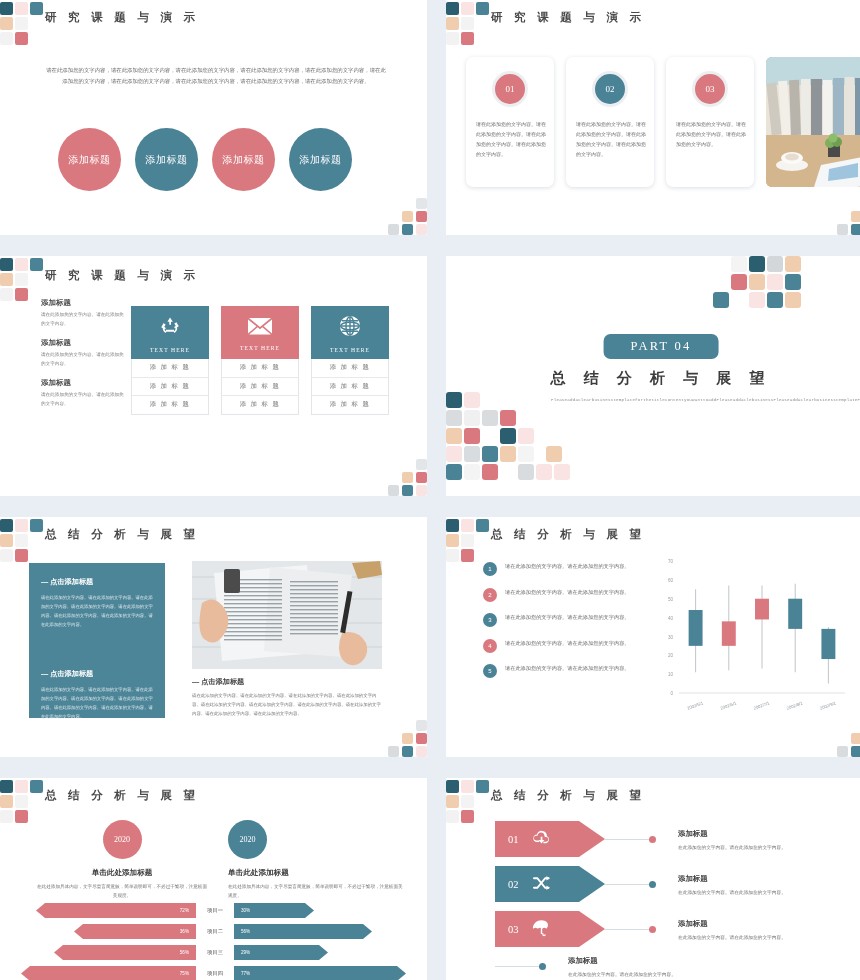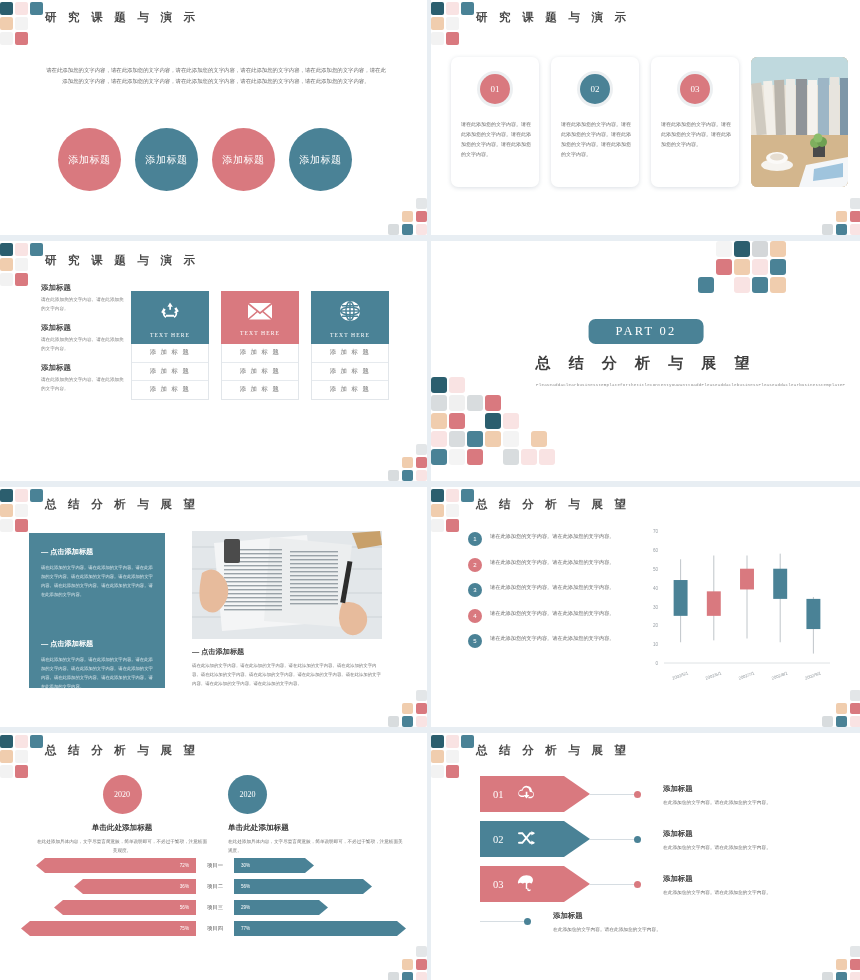--- a/index.html
+++ b/index.html
@@ -8,21 +8,21 @@
     background: #eef2f5;
     font-family: "Liberation Sans", "DejaVu Sans", sans-serif;
     overflow: hidden;
   }
   #grid {
     width: 860px; height: 980px;
     display: grid;
     grid-template-columns: 430px 430px;
     grid-template-rows: 240px 245px 245px 250px;
     background: #e8eef3;
-    gap: 1px;
+    gap: 16px;
   }
   .slide {
     position: relative;
     background: #ffffff;
     overflow: hidden;
     border-right: 3px solid #e8eef3;
     border-bottom: 5px solid #e8eef3;
   }
   .slide.col2 { border-right: 0px solid #e8eef3; }
   .slide.row4 { border-bottom: 0; }
@@ -381,21 +381,21 @@
       <i style="right:129px;top:18px;width:16px;height:16px;background:#d9797f"></i>
       <i style="right:111px;top:18px;width:16px;height:16px;background:#f0cdae"></i>
       <i style="right:93px;top:18px;width:16px;height:16px;background:#f9e3e3"></i>
       <i style="right:75px;top:18px;width:16px;height:16px;background:#4a8296"></i>
       <i style="right:147px;top:36px;width:16px;height:16px;background:#4a8296"></i>
       <i style="right:111px;top:36px;width:16px;height:16px;background:#f9e3e3"></i>
       <i style="right:93px;top:36px;width:16px;height:16px;background:#4a8296"></i>
       <i style="right:75px;top:36px;width:16px;height:16px;background:#f0cdae"></i>
     </div>
 
-    <div class="s4-tag">PART  02</div>
+    <div class="s4-tag">PART  04</div>
     <div class="s4-title">总 结 分 析 与 展 望</div>
     <div class="s4-sub">PleaseaddaclearbusinesstemplateforthetitlecontentyouwanttoaddPleaseaddaclebusinessPleaseaddaclearbusinesstemplateP</div>
 
     <div class="mosaic">
       <i style="left:0;bottom:88px;width:16px;height:16px;background:#2b5e6e"></i>
       <i style="left:18px;bottom:88px;width:16px;height:16px;background:#f9e3e3"></i>
       <i style="left:0;bottom:70px;width:16px;height:16px;background:#d8dcde"></i>
       <i style="left:18px;bottom:70px;width:16px;height:16px;background:#f0f0f0"></i>
       <i style="left:36px;bottom:70px;width:16px;height:16px;background:#d8dcde"></i>
       <i style="left:54px;bottom:70px;width:16px;height:16px;background:#d9797f"></i>

